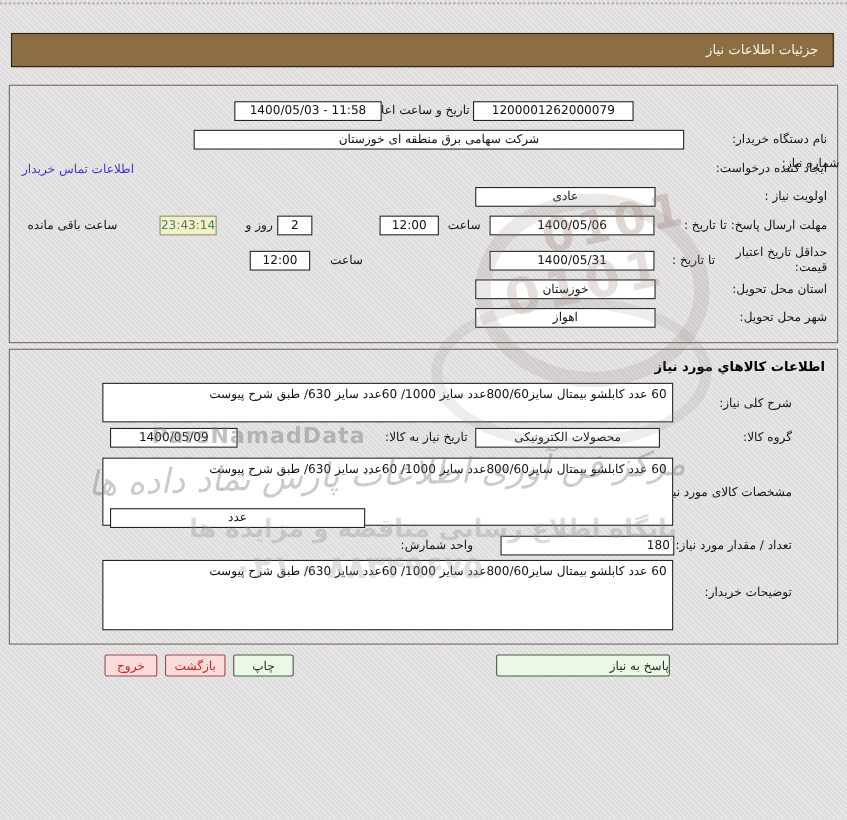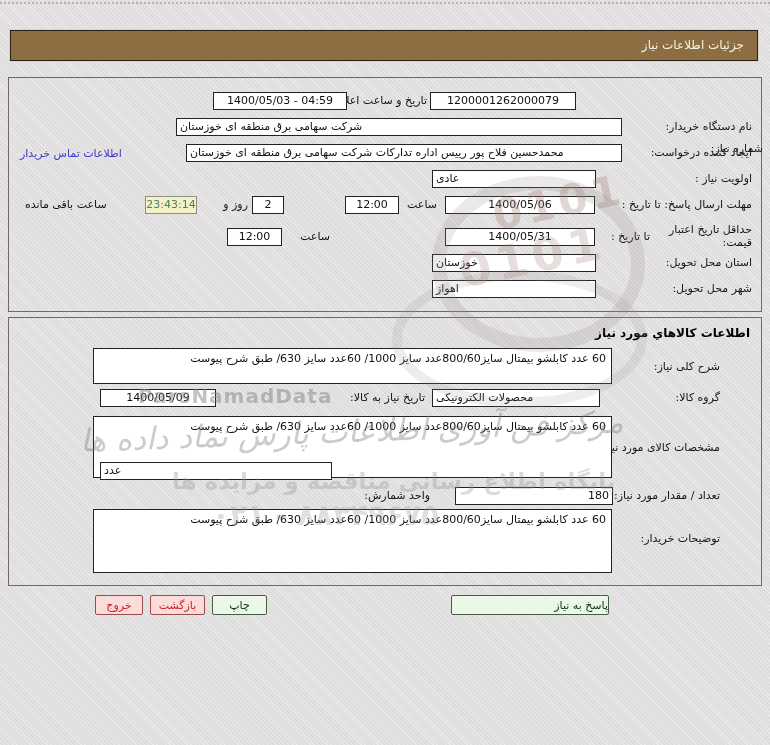--- a/index.html
+++ b/index.html
@@ -26,21 +26,21 @@
   #panel1{left:8px;top:77px;width:752px;height:233px;}
   #panel2{left:8px;top:317px;width:752px;height:267px;}
   .lbl{position:absolute;font-size:11px;color:#151515;white-space:nowrap;line-height:16px;}
   .lbl.wrap{white-space:normal;line-height:13px;}
   .ibox{
     position:absolute;background:#fff;border:1px solid #222;height:16px;
     font-size:11px;line-height:16px;color:#101010;padding:0 3px;
     overflow:hidden;white-space:nowrap;box-sizing:content-box;
   }
   .ibox.center{text-align:center;direction:ltr;}
-  .ibox.rtl{text-align:left;}
+  .ibox.rtl{text-align:center;}
   .ibox.num{text-align:right;direction:ltr;}
   .tarea{
     position:absolute;background:#fff;border:1px solid #222;
     font-size:11px;line-height:15px;color:#101010;padding:2px 5px;text-align:right;
     overflow:hidden;
   }
   .count{
     position:absolute;background:#f2f2c6;border:1px solid #8f8f7a;height:16px;width:50px;
     font-size:11px;line-height:16px;color:#4e7d70;text-align:center;direction:ltr;
   }
@@ -71,27 +71,26 @@
 
   <div class="topline"></div>
 
   <div class="titlebar">جزئیات اطلاعات نیاز</div>
 
   <div class="panel" id="panel1"></div>
 
   <div class="lbl" style="right:7px;top:93px;margin-top:48px;">شماره نیاز:</div>
   <div class="ibox center" style="left:430px;top:92px;width:138px;">1200001262000079</div>
   <div class="lbl" style="right:343px;top:93px;">تاریخ و ساعت اعلان عمومی:</div>
-  <div class="ibox center" style="left:213px;top:92px;width:126px;">1400/05/03 - 04:59</div>
+  <div class="ibox center" style="left:213px;top:92px;width:126px;">1400/05/03 - 11:58</div>
 
   <div class="lbl" style="right:18px;top:119px;">نام دستگاه خریدار:</div>
   <div class="ibox rtl" style="left:176px;top:118px;width:438px;">شرکت سهامی برق منطقه ای خوزستان</div>
 
   <div class="lbl" style="right:18px;top:145px;">ایجاد کننده درخواست:</div>
-  <div class="ibox rtl" style="left:186px;top:144px;width:428px;">محمدحسین فلاح پور رییس اداره تدارکات شرکت سهامی برق منطقه ای خوزستان</div>
   <div class="link" style="left:20px;top:146px;">اطلاعات تماس خریدار</div>
 
   <div class="lbl" style="right:18px;top:171px;">اولویت نیاز :</div>
   <div class="ibox rtl" style="left:432px;top:170px;width:156px;">عادی</div>
 
   <div class="lbl" style="right:18px;top:197px;">مهلت ارسال پاسخ: تا تاریخ :</div>
   <div class="ibox center" style="left:445px;top:196px;width:142px;">1400/05/06</div>
   <div class="lbl" style="right:333px;top:197px;">ساعت</div>
   <div class="ibox center" style="left:345px;top:196px;width:46px;">12:00</div>
   <div class="ibox center" style="left:252px;top:196px;width:24px;">2</div>

